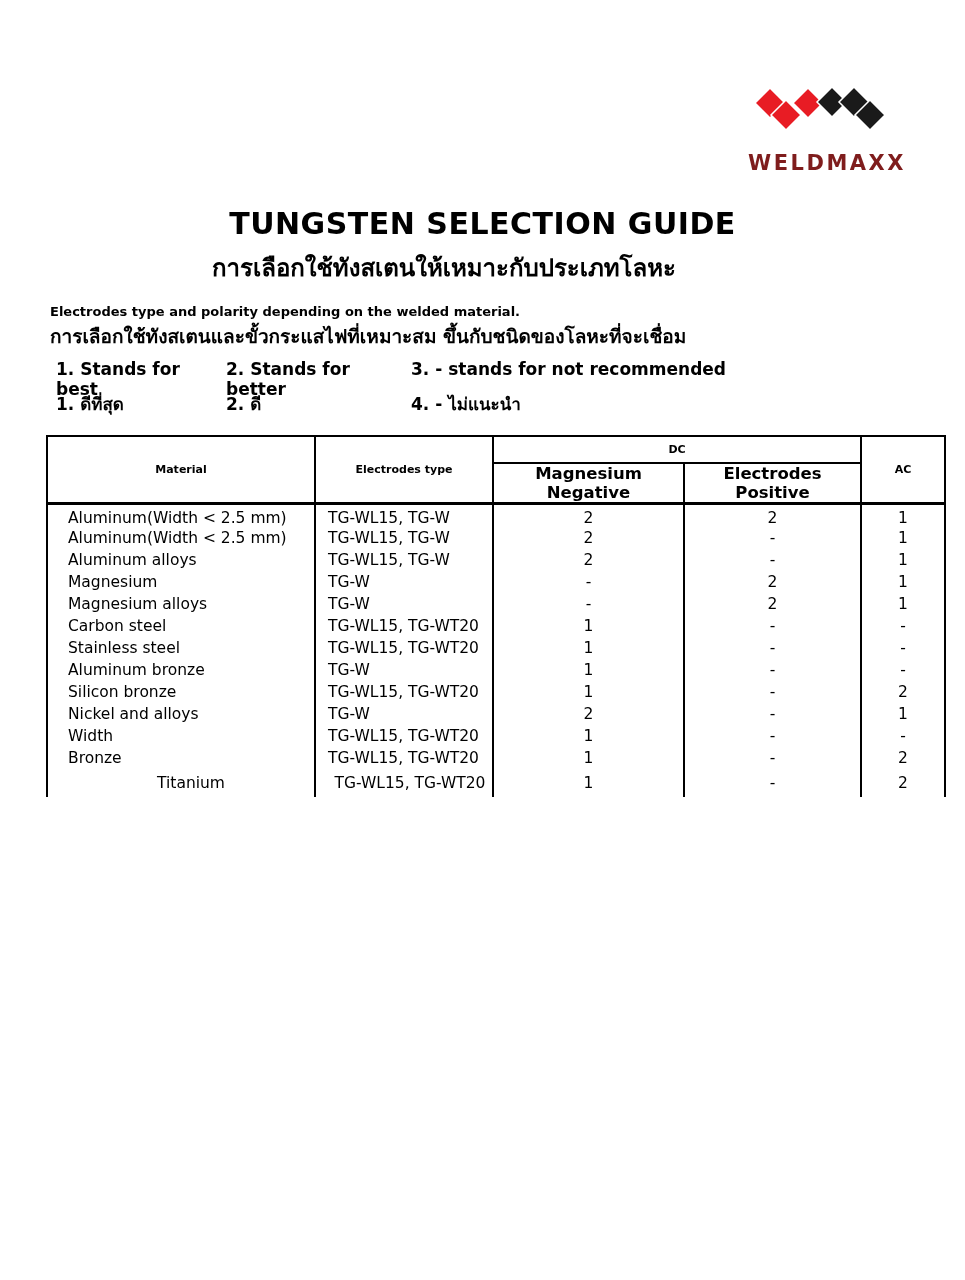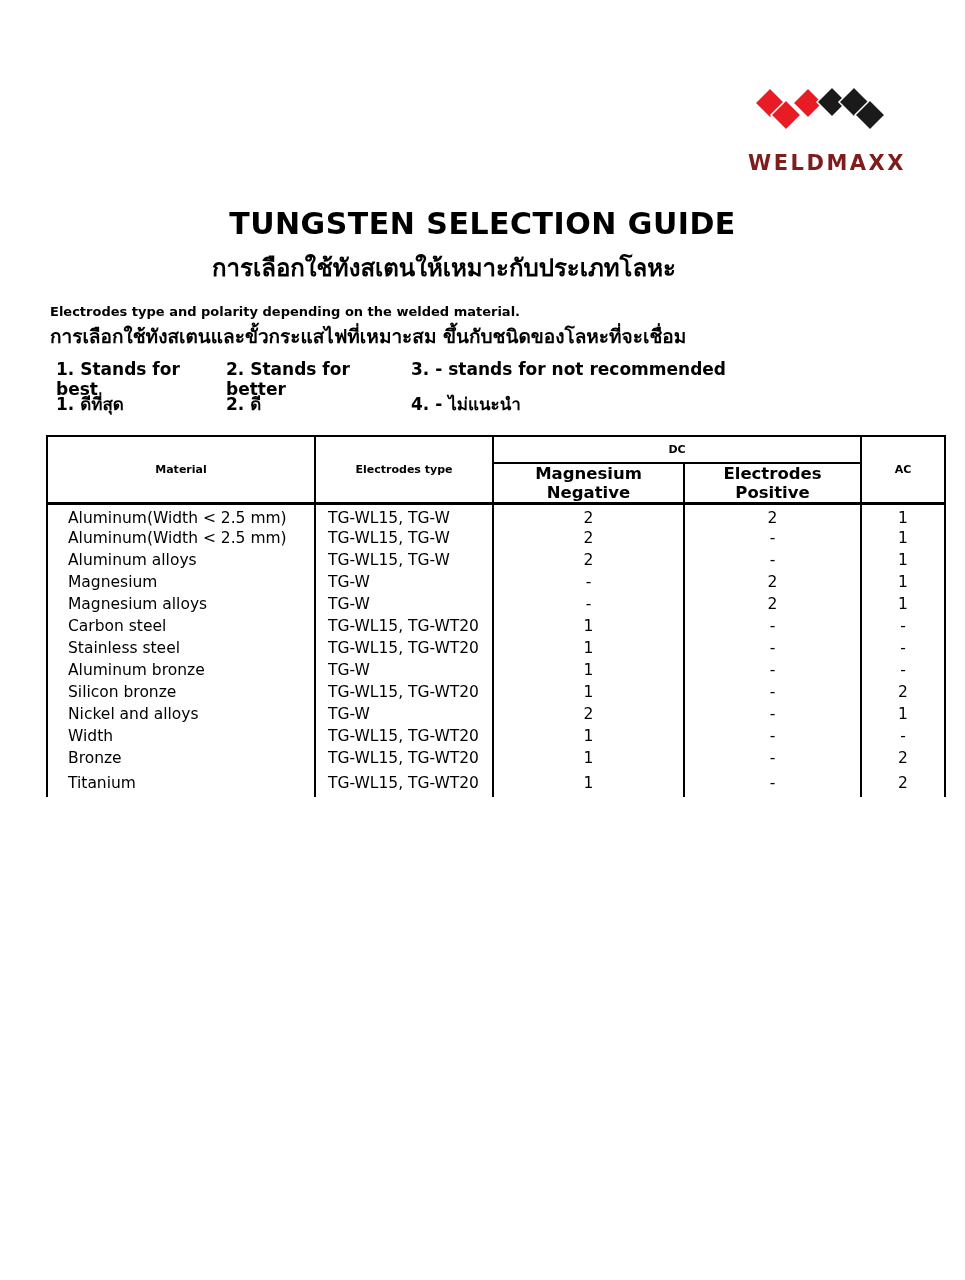--- a/index.html
+++ b/index.html
@@ -63,21 +63,21 @@
   .guide-table thead tr.row-sub th,
   .guide-table thead th.spans { border-bottom: 3px solid #000; }
   .guide-table tbody td {
     border-top: none; border-bottom: none;
     font-size: 15.5px;
     height: 22px;
     padding: 0;
     vertical-align: middle;
   }
   .guide-table tbody tr:first-child td { padding-top: 4px; }
-  .guide-table tbody tr:last-child td { height: 28px; }
+  .guide-table tbody tr:last-child td { height: 28px; text-align: center; }
   .c-mat { text-align: left; padding-left: 20px !important; }
   .c-type { text-align: left; padding-left: 12px !important; }
   .c-num { text-align: center; }
   .ws-pre { white-space: pre-wrap; }
 </style>
 </head>
 <body>
 
 <div class="page">
 

